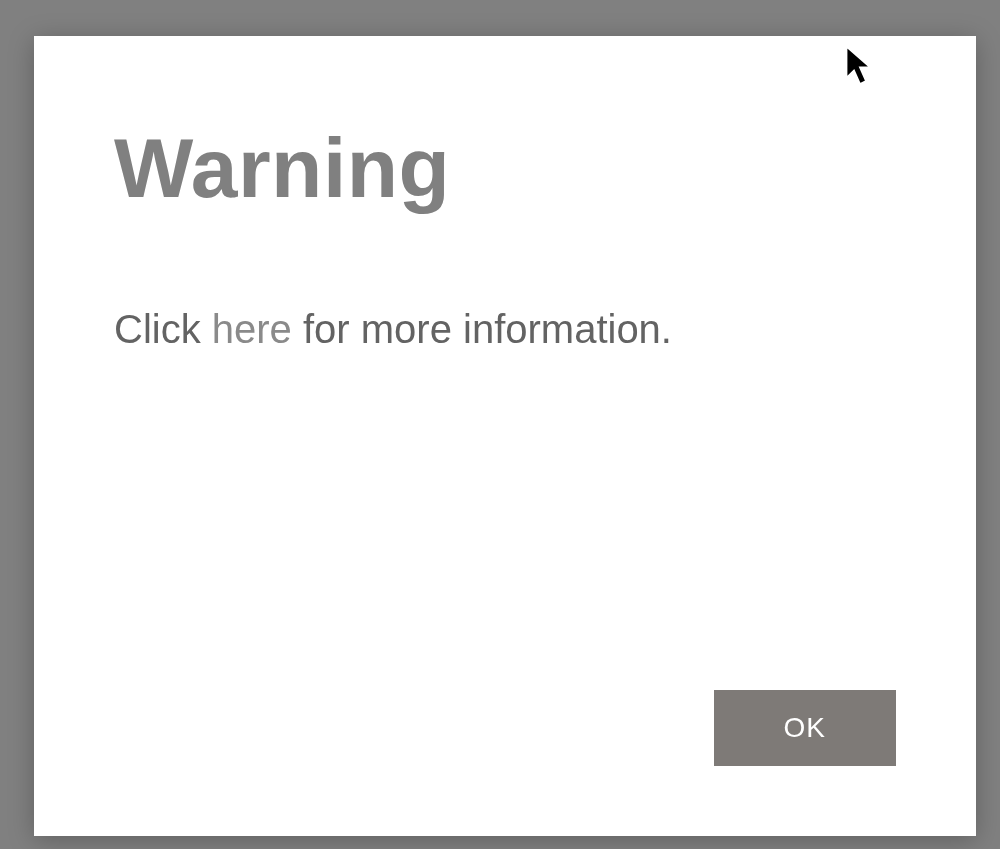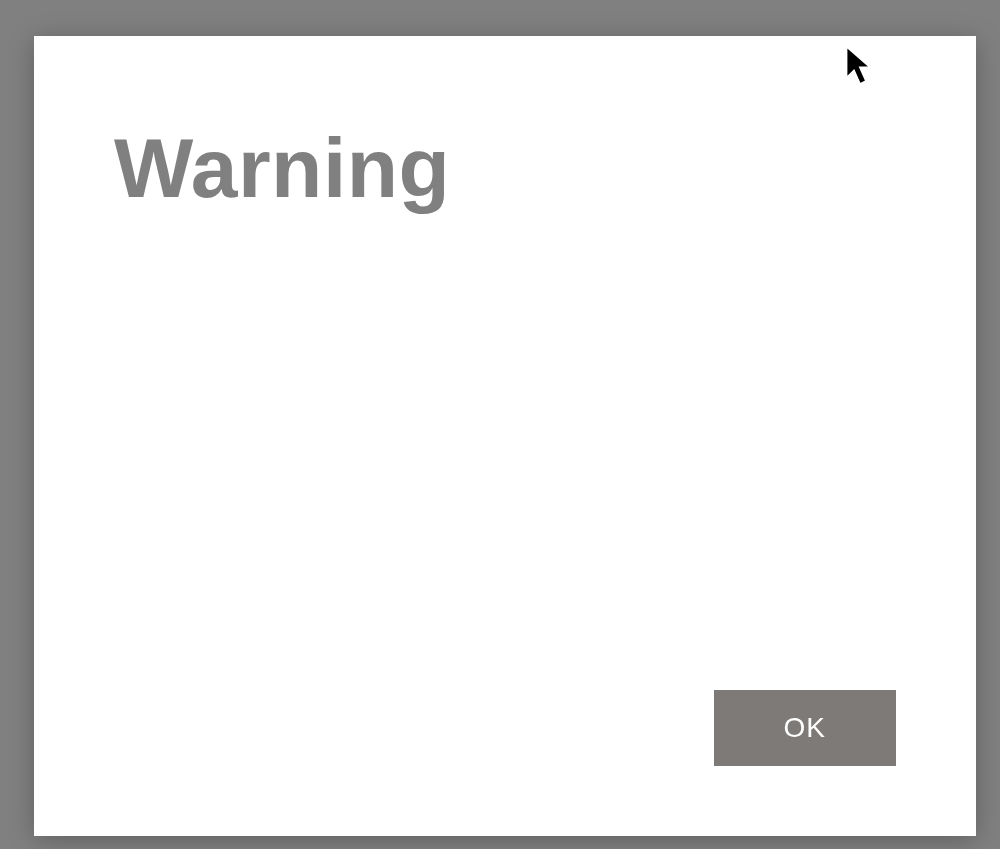--- a/index.html
+++ b/index.html
@@ -74,20 +74,23 @@
       pointer-events: none;
     }
   </style>
 </head>
 <body>
 
 <div class="dialog">
   <h1 class="dialog-title">Warning</h1>
 
 
+  <p class="dialog-info">
+    <span>Click </span><a href="#">here</a><span> for more information.</span>
+  </p>
 
   <div class="dialog-footer">
     <button class="ok-button">OK</button>
   </div>
 </div>
 
 <svg class="cursor-icon" viewBox="0 0 20 28">
   <path d="M 1 1 L 1 22 L 6 17 L 10 26 L 14 24 L 10 15 L 17 15 Z" fill="#000000" stroke="#ffffff" stroke-width="1.2"></path>
 </svg>
 

